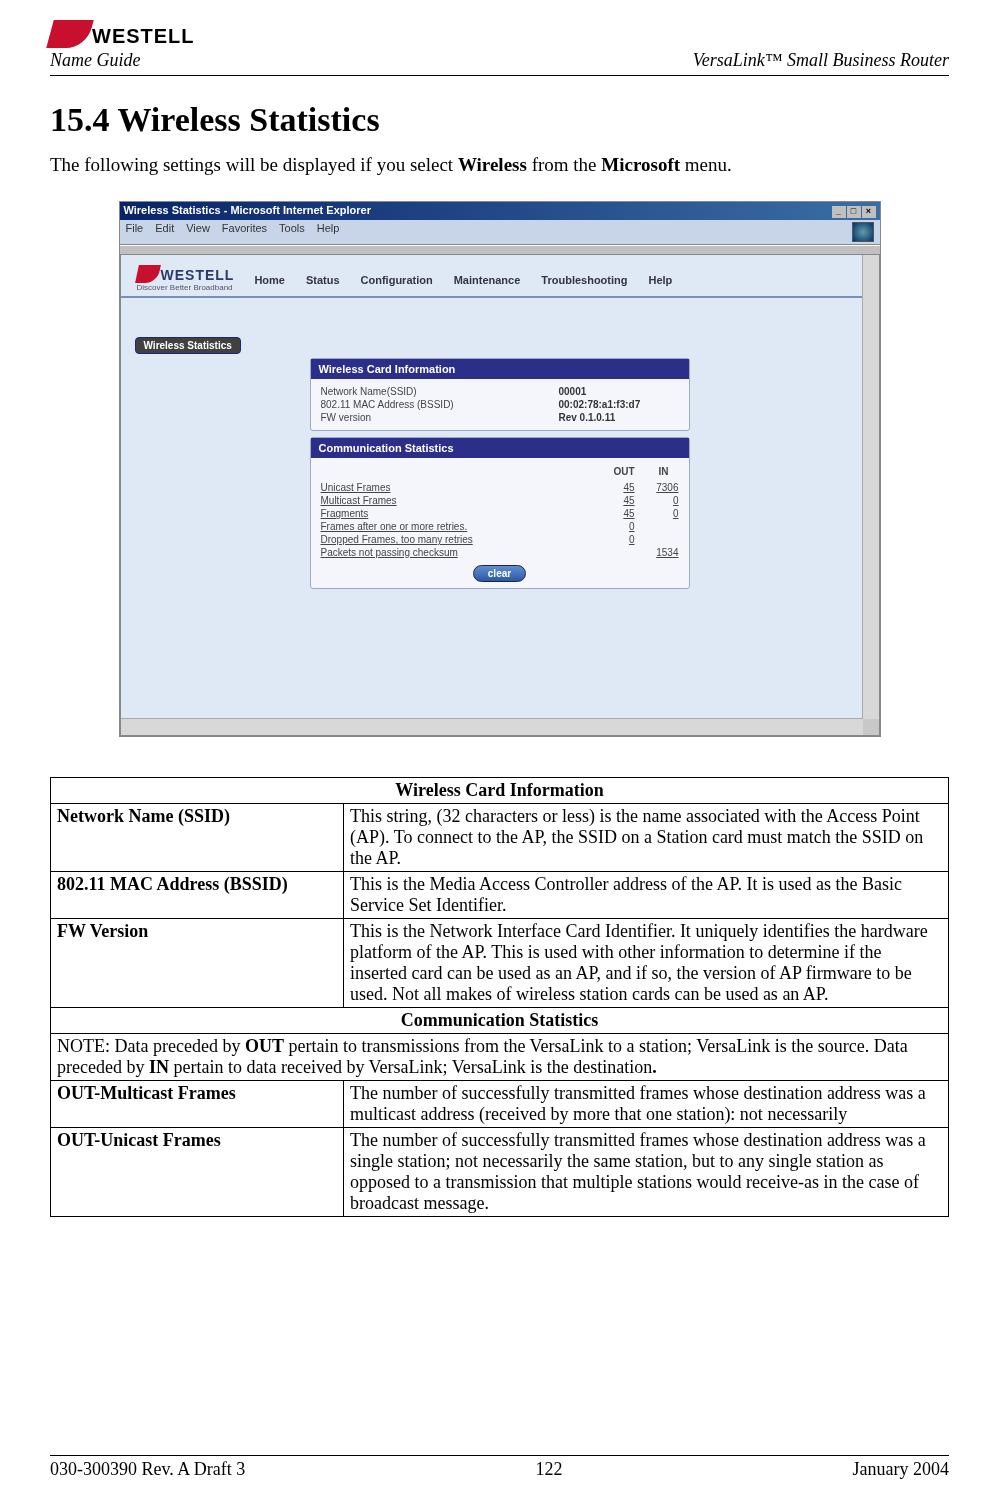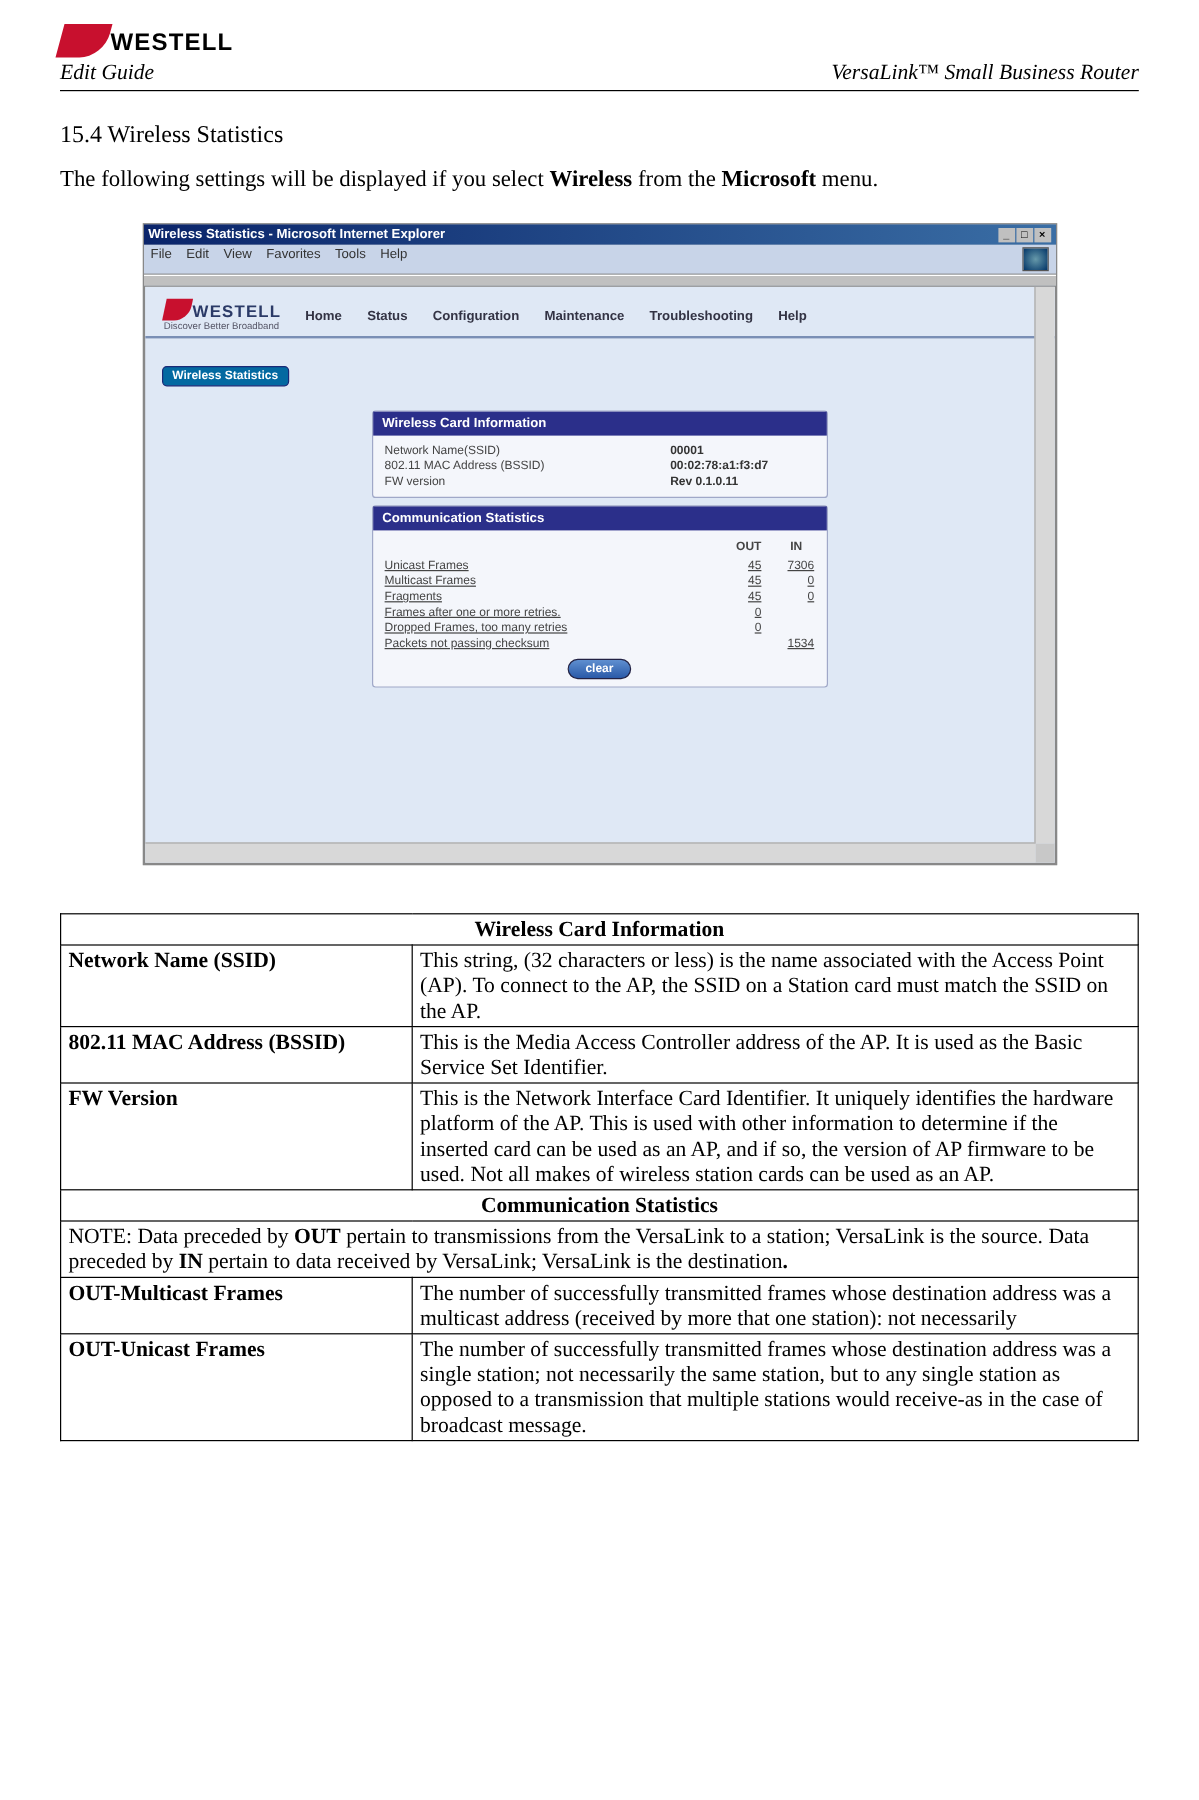--- a/index.html
+++ b/index.html
@@ -28,21 +28,21 @@
   .swoosh {
     width: 40px; height: 28px;
     background: linear-gradient(135deg, #c8102e 0%, #c8102e 100%);
     border-radius: 0 0 20px 0;
     transform: skewX(-15deg);
   }
   .logo-text { font-family: Arial, sans-serif; font-weight: bold; font-size: 20px; letter-spacing: 1px; }
   .user-guide { font-style: italic; font-size: 18px; margin-top: 2px; }
   .product-title { font-style: italic; font-size: 18px; }
 
-  .section-heading { font-size: 20px; font-weight: normal; margin: 25px 0 15px 0; }
+  .section-heading { font-size: 34px; font-weight: bold; margin: 25px 0 15px 0; }
   .intro-text { font-size: 19px; margin-bottom: 20px; }
   .intro-text .bold { font-weight: bold; }
 
   .screenshot-box {
     width: 760px;
     margin: 25px auto 40px auto;
     border: 1px solid #888;
     font-family: Tahoma, Arial, sans-serif;
     font-size: 11px;
     color: #333;
@@ -87,22 +87,22 @@
     display:flex; align-items:flex-end; gap:20px;
     border-bottom:2px solid #7a8fb5;
   }
   .app-logo-block { display:flex; flex-direction:column; }
   .app-logo-row { display:flex; align-items:flex-end; gap:2px; }
   .small-swoosh { width:22px; height:18px; background:#c8102e; border-radius:0 0 12px 0; transform:skewX(-12deg);}
   .app-logo-text { font-weight:bold; font-size:14px; letter-spacing:1px; color:#2b3a67; font-family:Arial,sans-serif;}
   .app-tagline { font-size:8px; color:#556; }
   .app-nav { display:flex; gap:21px; color:#334; font-weight:bold; font-size:11px; margin-bottom:6px;}
   .tab-badge {
-    position:absolute; left:14px; top:66px;
-    background:#0369a1; color:#fff;
+    position:absolute; left:14px; top:82px;
+    background:#404040; color:#fff;
     font-size:10px; font-weight:bold;
     padding:2px 8px; border-radius:4px;
     border:1px solid #1a2977;
   }
 
   .panels-wrap { margin: 60px auto 0 auto; width: 380px; }
   .panel {
     background:#f4f6fb; border:1px solid #a0a8c8;
     border-radius:3px; margin-bottom:6px; font-size:10px; color:#444;
   }
@@ -158,21 +158,21 @@
 </head>
 <body>
 
 <div class="page">
   <div class="header">
     <div class="logo-area">
       <div class="westell-logo">
         <div class="swoosh"></div>
         <span class="logo-text">WESTELL</span>
       </div>
-      <span class="user-guide">Edit Guide</span>
+      <span class="user-guide">Name Guide</span>
     </div>
     <span class="product-title">VersaLink™  Small Business Router</span>
   </div>
 
   <div class="section-heading">15.4 Wireless Statistics</div>
 
   <div class="intro-text">
     <span>The following settings will be displayed if you select </span><span class="bold">Wireless</span><span> from the </span><span class="bold">Microsoft</span><span> menu.</span>
   </div>
 
@@ -310,13 +310,18 @@
           <td class="label-cell">OUT-Multicast Frames</td>
           <td>The number of successfully transmitted frames whose destination address was a multicast address (received by more that one station): not necessarily</td>
         </tr>
     <tr>
           <td class="label-cell">OUT-Unicast Frames</td>
           <td>The number of successfully transmitted frames whose destination address was a single station; not necessarily the same station, but to any single station as opposed to a transmission that multiple stations would receive-as in the case of broadcast message.</td>
         </tr>
   </tbody>
     </table>
 
+  <div class="footer">
+    <span>030-300390 Rev. A Draft 3</span>
+    <span>122</span>
+    <span>January 2004</span>
+  </div>
 </div>
 
 </body></html>

